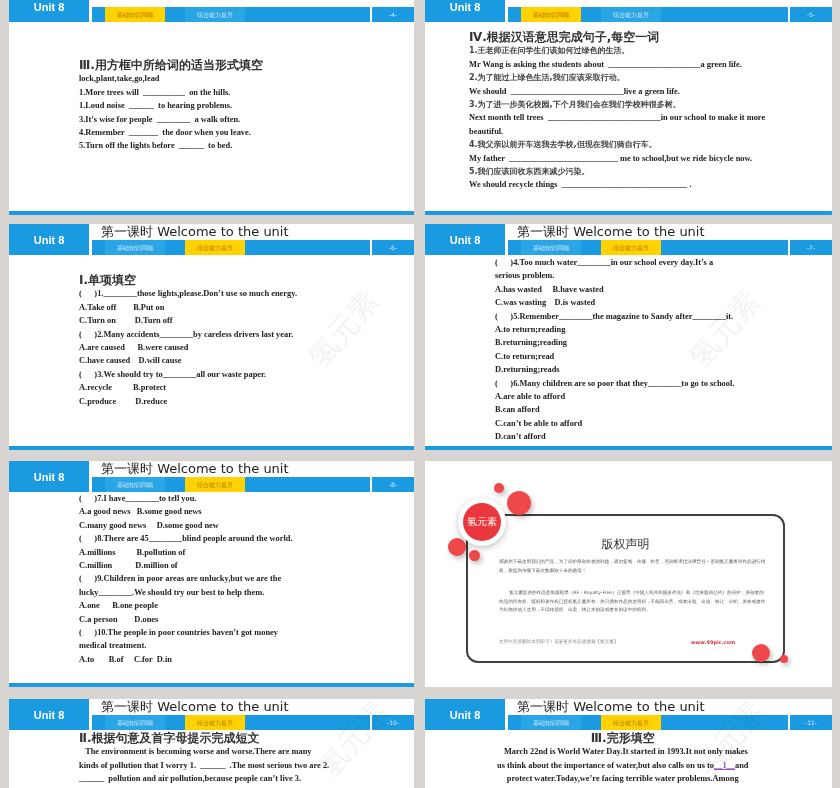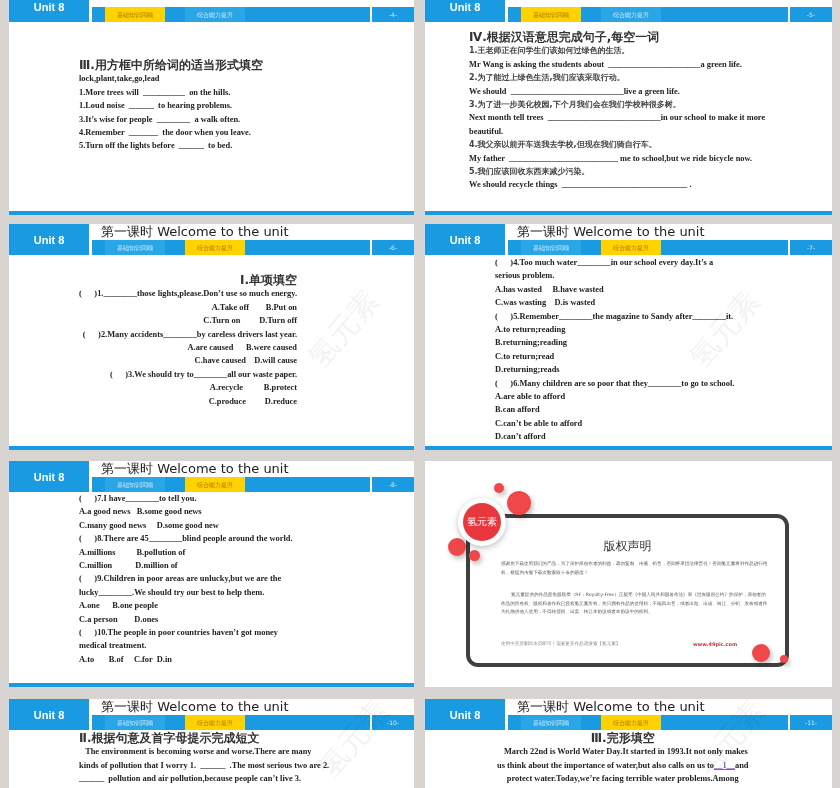--- a/index.html
+++ b/index.html
@@ -23,21 +23,21 @@
   .pageno { position:absolute; right:0; top:16px; width:42px; height:15px; background:#1a9ae0;
             color:#d8ecf9; font-size:6px; line-height:15px; text-align:center; font-family:"DejaVu Sans", sans-serif; }
   .footbar { position:absolute; left:0; right:0; bottom:0; height:4px; background:#1a9ae0; }
   .body-text { position:absolute; font-size:8.4px; color:#222; line-height:13.4px; }
   .body-text .h { font-family:"DejaVu Sans", sans-serif; font-size:12px; font-weight:bold; color:#333; }
   .body-text .cn { font-family:"DejaVu Sans", sans-serif; font-size:8px; color:#444; }
   .line { white-space:pre;font-weight:bold; }
   .wm { position:absolute; font-family:"DejaVu Sans", sans-serif; font-size:30px; color:rgba(0,0,0,0.05);
         transform:rotate(-50deg); pointer-events:none; }
   
-  .cr-card { position:absolute; left:41px; top:53px; width:315px; height:145px; border:4px solid #404040;
+  .cr-card { position:absolute; left:41px; top:53px; width:315px; height:145px; border:2px solid #404040;
              border-radius:12px; background:#fff; }
   .cr-title { position:absolute; left:0; right:0; top:20px; text-align:center; font-size:12px; color:#333;
               font-family:"DejaVu Sans", sans-serif; }
   .cr-p { position:absolute; left:31px; right:16px; font-family:"DejaVu Sans", sans-serif; font-size:4.6px;
           color:#555; line-height:8.5px; }
   .cr-link { position:absolute; left:0; right:0; top:123px; font-family:"DejaVu Sans", sans-serif; font-size:4.6px; color:#888; }
   .cr-link .url { color:#d9303a; font-weight:bold; position:absolute; left:223px; font-size:5px; }
   .cr-link .note { position:absolute; left:31px; }
   .circle { position:absolute; border-radius:50%; background:#f0474b; box-shadow:2px 3px 5px rgba(0,0,0,0.25); }
   .logo-ring { position:absolute; left:33px; top:37px; width:48px; height:48px; border-radius:50%;
@@ -100,21 +100,21 @@
   <div class="hdr">
     <div class="unit-box">Unit 8</div>
     <div class="lesson-title">第一课时   Welcome to the unit</div>
     <div class="tabbar">
       <div class="tab t1">基础知识回顾</div>
       <div class="tab t2 active">综合能力提升</div>
     </div>
     <div class="pageno">-6-</div>
   </div>
   <div class="wm" style="left:290px;top:85px;">氢元素</div>
-  <div class="body-text" style="left:70px;top:50px;text-align:right;">
+  <div class="body-text" style="left:70px;top:50px;">
     <div class="h">Ⅰ.单项填空</div>
     <div class="line">(      )1.________those lights,please.Don’t use so much energy.</div>
     <div class="line">A.Take off        B.Put on</div>
     <div class="line">C.Turn on         D.Turn off</div>
     <div class="line">(      )2.Many accidents________by careless drivers last year.</div>
     <div class="line">A.are caused      B.were caused</div>
     <div class="line">C.have caused    D.will cause</div>
     <div class="line">(      )3.We should try to________all our waste paper.</div>
     <div class="line">A.recycle          B.protect</div>
     <div class="line">C.produce         D.reduce</div>

